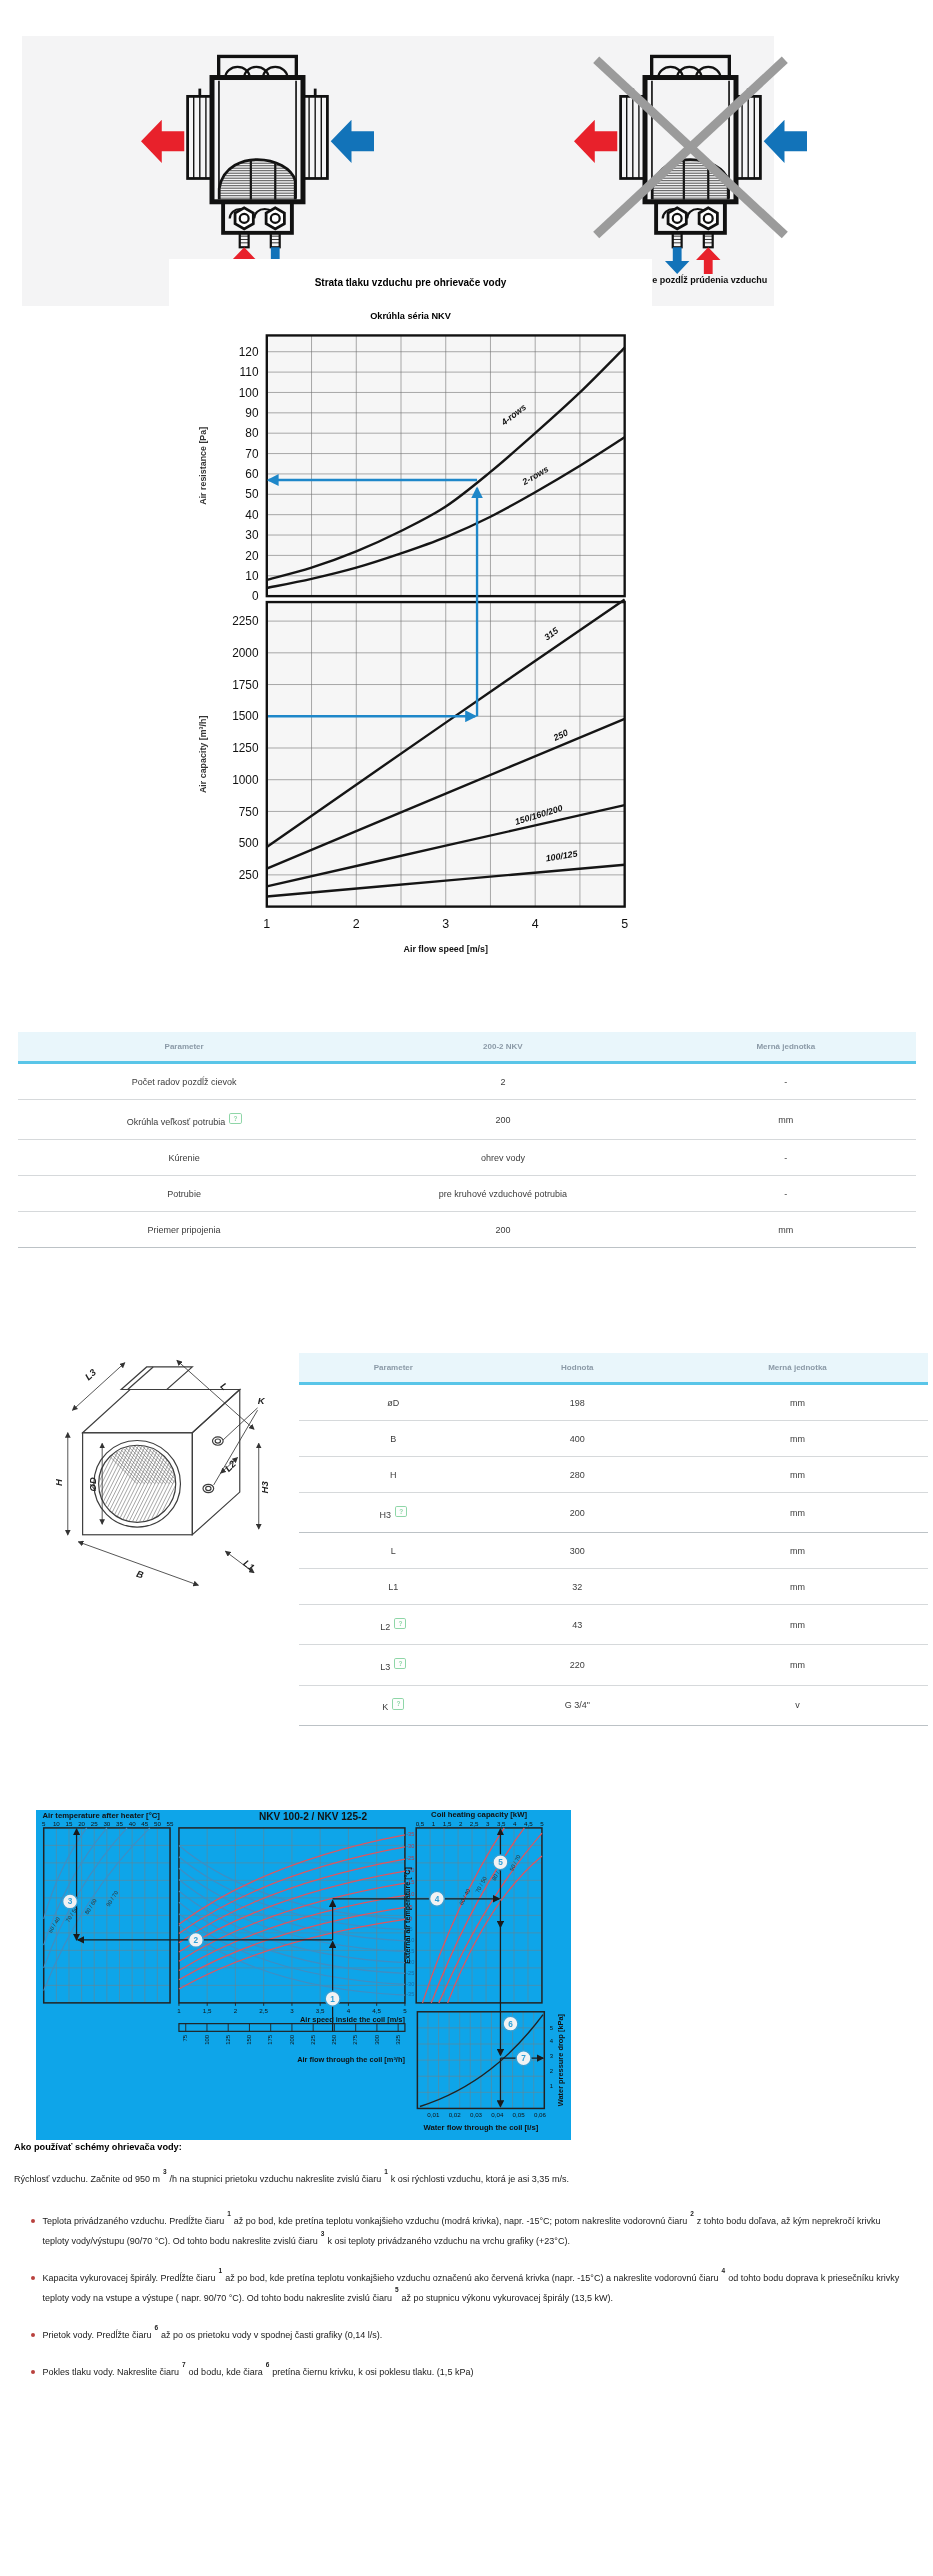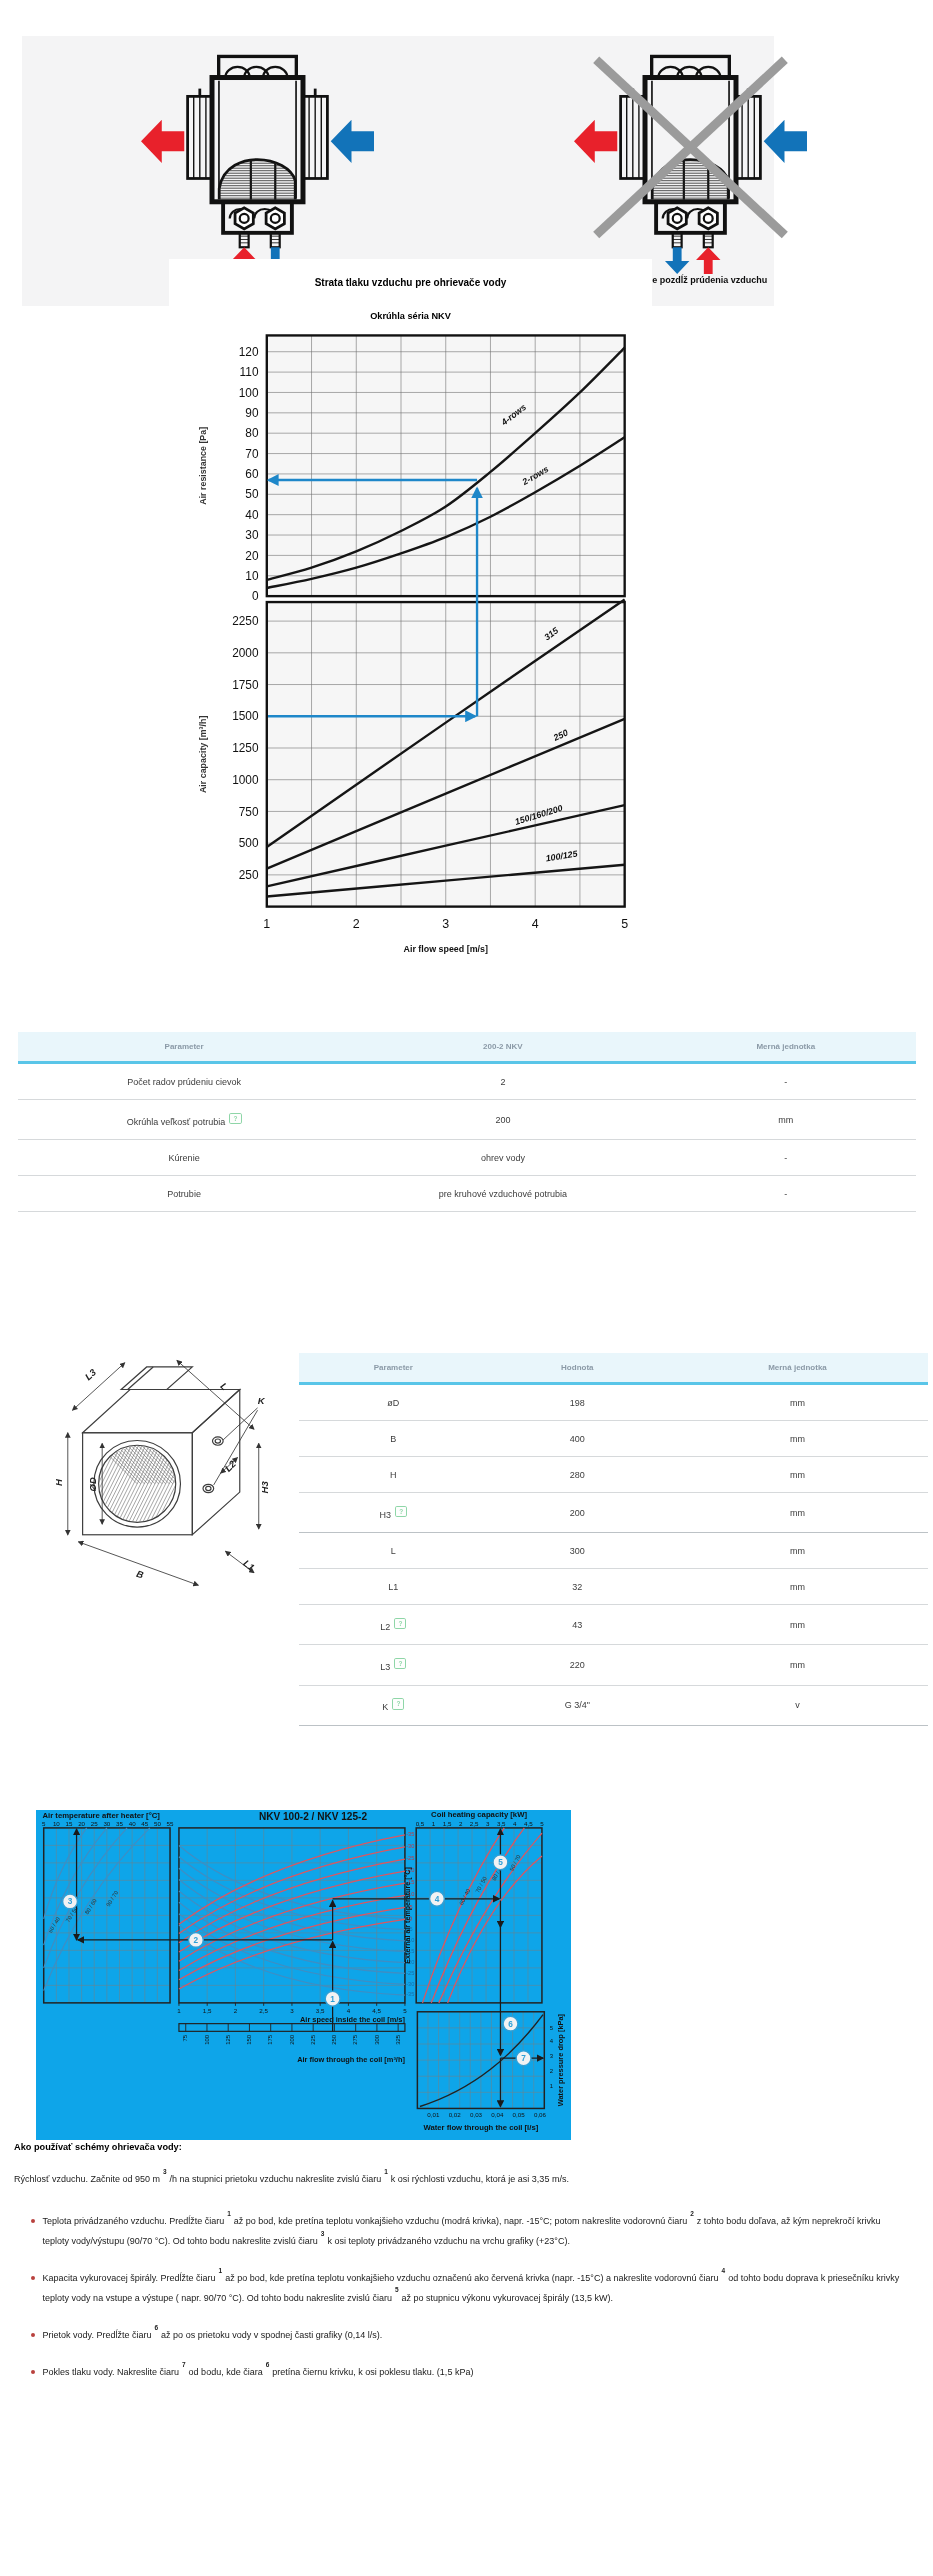--- a/index.html
+++ b/index.html
@@ -310,38 +310,43 @@
           </colgroup>
           <thead>
             <tr>
               <th>Parameter</th>
               <th>200-2 NKV</th>
               <th>Merná jednotka</th>
             </tr>
           </thead>
           <tbody>
             <tr>
-              <td>Počet radov prúdeniu cievok</td>
+              <td>Počet radov pozdĺž cievok</td>
               <td>2</td>
               <td>-</td>
             </tr>
             <tr>
               <td>Okrúhla veľkosť potrubia<span class="help-icon">?</span></td>
               <td>200</td>
               <td>mm</td>
             </tr>
             <tr>
               <td>Kúrenie</td>
               <td>ohrev vody</td>
               <td>-</td>
             </tr>
             <tr>
               <td>Potrubie</td>
               <td>pre kruhové vzduchové potrubia</td>
               <td>-</td>
+            </tr>
+            <tr class="thick">
+              <td>Priemer pripojenia</td>
+              <td>200</td>
+              <td>mm</td>
             </tr>
           </tbody>
         </table>
       </div>
   </section>
 
   <svg id="dims-svg" width="255" height="279" viewBox="0 0 430 470">
       <defs>
         <marker id="dmB" viewBox="0 0 10 10" refX="8.5" refY="5" markerWidth="5" markerHeight="5" orient="auto-start-reverse">
           <path d="M0 0 L10 5 L0 10 z" fill="#1e87c9"></path>

